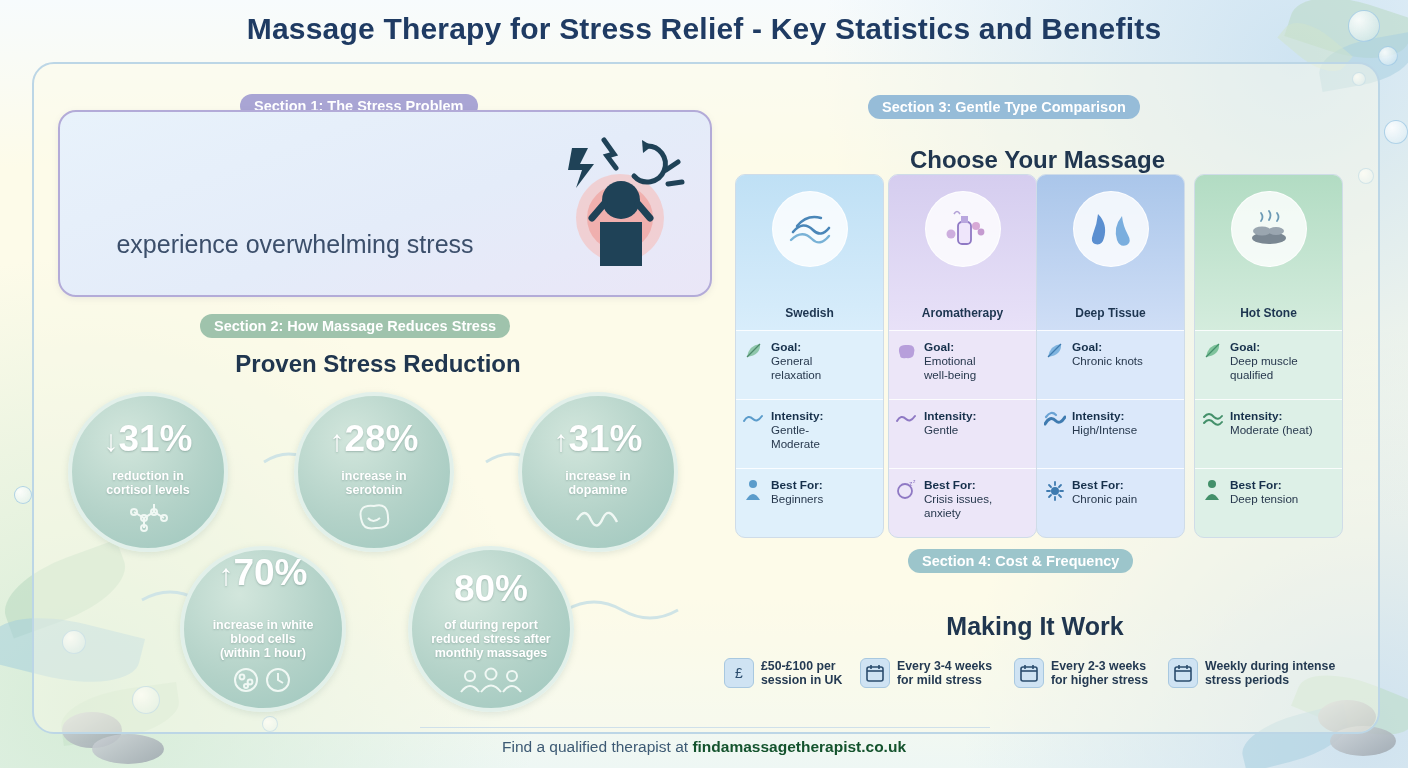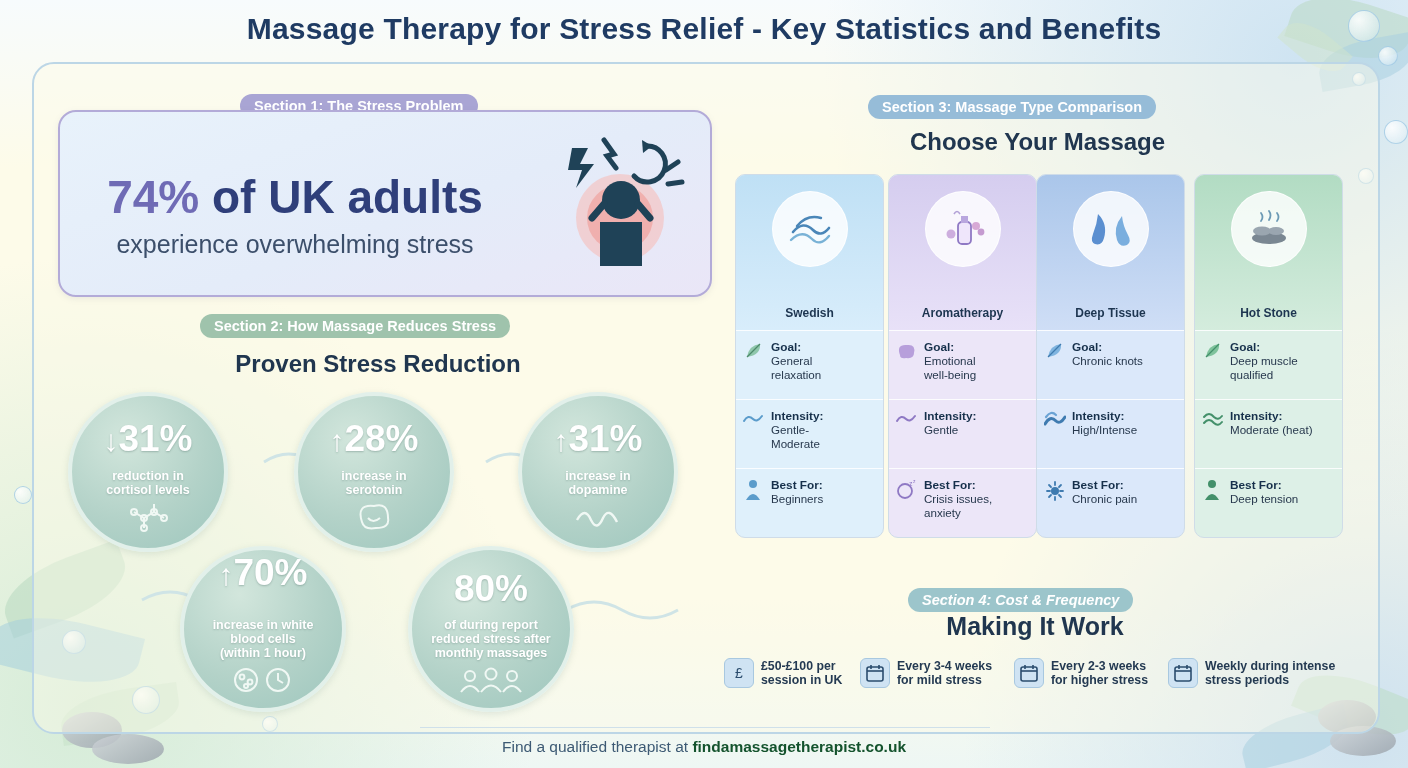--- a/index.html
+++ b/index.html
@@ -276,23 +276,20 @@
 <div class="bubble" style="left:132px;top:686px;width:26px;height:26px;"></div>
 <div class="bubble" style="left:262px;top:716px;width:14px;height:14px;"></div>
 
 <div class="frame"></div>
 
 <div class="main-title">Massage Therapy for Stress Relief - Key Statistics and Benefits</div>
 
 <div class="tag tag-purple" style="left:240px;top:94px;">Section 1: The Stress Problem</div>
 
 <div class="stress-card">
-  <div class="stress-big">
-    <span class="pct">74%</span><span> of UK adults</span>
-  </div>
   <div class="stress-sub">experience overwhelming stress</div>
 
   <svg width="150" height="140" viewBox="0 0 150 140" style="position:absolute;left:482px;top:22px;">
     <circle cx="78" cy="84" r="44" fill="#f7b9b4" opacity="0.55"></circle>
     <circle cx="78" cy="84" r="33" fill="#f08f8a" opacity="0.5"></circle>
     <rect x="58" y="88" width="42" height="44" fill="#1f4257"></rect>
     <circle cx="79" cy="66" r="19" fill="#1f4257"></circle>
     <path d="M50 84 L62 70 M108 84 L96 70" stroke="#1f4257" stroke-width="7" stroke-linecap="round"></path>
     <path d="M30 14 l16 0 -8 16 l14 0 -18 24 6 -18 -14 0 z" fill="#1f4257"></path>
     <path d="M62 6 l10 14 -7 2 9 12" stroke="#1f4257" stroke-width="5" fill="none" stroke-linecap="round"></path>
@@ -384,22 +381,22 @@
       <circle cx="14" cy="10" r="5"></circle>
         <path d="M5 26 q9 -12 18 0"></path>
       <circle cx="35" cy="8" r="5.5"></circle>
         <path d="M25 26 q10 -13 20 0"></path>
       <circle cx="56" cy="10" r="5"></circle>
         <path d="M47 26 q9 -12 18 0"></path>
     </g>
   </svg>
 </div>
 
-<div class="tag tag-blue" style="left:868px;top:95px;">Section 3: Massage Type Comparison</div>
-<div class="sec-title" style="left:735px;top:128px;width:605px;">Choose Your Massage</div>
+<div class="tag tag-blue" style="left:868px;top:95px;">Section 3: Gentle Type Comparison</div>
+<div class="sec-title" style="left:735px;top:146px;width:605px;">Choose Your Massage</div>
 
 <div class="col c-swedish" style="left:735px;">
   <div class="col-head">
     <div class="disc">
       <svg width="46" height="38" viewBox="0 0 46 38">
         <path d="M6 22 q10 -12 20 -2 q8 8 16 -2" stroke="#4a86b8" stroke-width="2.6" fill="none" stroke-linecap="round"></path>
         <path d="M4 30 q11 -11 21 -1 q8 8 17 -3" stroke="#79b2d6" stroke-width="2.4" fill="none" stroke-linecap="round"></path>
         <path d="M10 16 q10 -12 24 -8" stroke="#4a86b8" stroke-width="2.4" fill="none" stroke-linecap="round"></path>
       </svg>
     </div>
@@ -561,21 +558,21 @@
     <span class="ic">
       <svg width="20" height="22" viewBox="0 0 20 22">
           <circle cx="10" cy="5" r="4" fill="#43906a"></circle>
           <path d="M3 21 q7 -12 14 0z" fill="#43906a"></path>
         </svg>
     </span>
     <span class="tx"><b>Best For:</b><span style="white-space:pre-line">Deep tension</span></span>
   </div>
 </div>
 
-<div class="tag tag-teal" style="left:908px;top:588px;font-style:italic;">Section 4: Cost &amp; Frequency</div>
+<div class="tag tag-teal" style="left:908px;top:549px;">Section 4: Cost &amp; Frequency</div>
 <div class="sec-title" style="left:735px;top:612px;width:600px;font-size:25px;">Making It Work</div>
 
 <div class="cost-item" style="left:724px;top:658px;">
   <span class="sq-icon">£</span>
   <span class="txt">
     <span>£50-£100 per</span><br>
     <span>session in UK</span>
   </span>
 </div>
 

